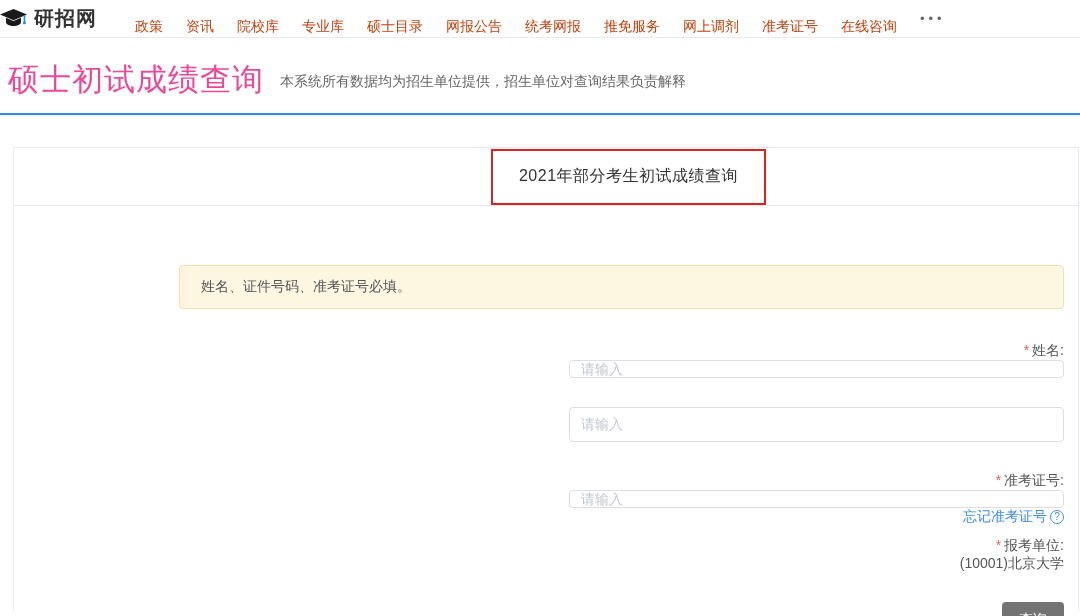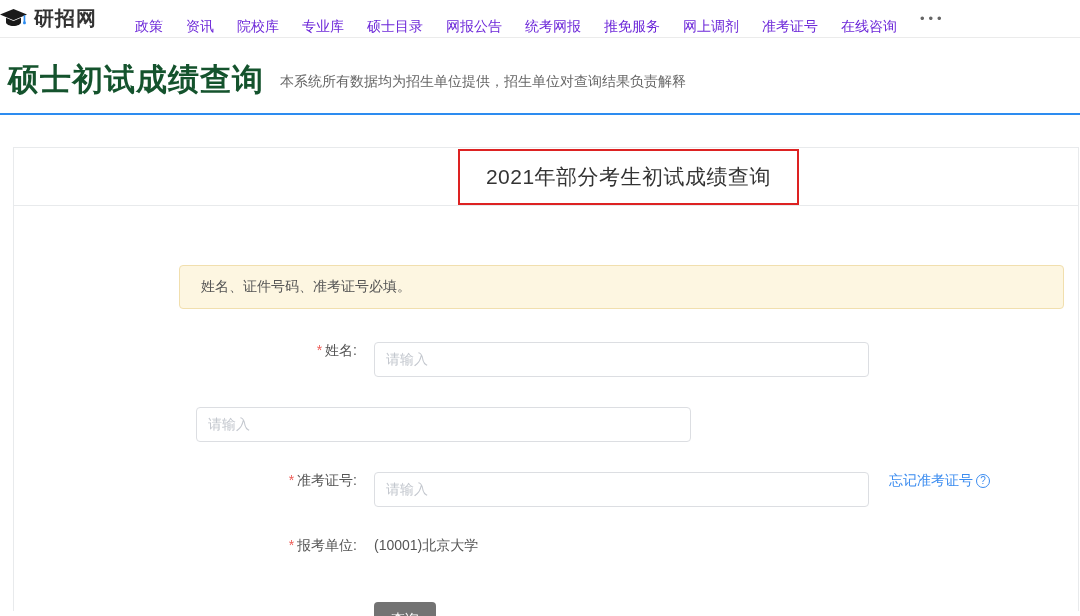--- a/index.html
+++ b/index.html
@@ -15,28 +15,28 @@
   .topnav {
     display: flex; align-items: center;
     height: 38px; 
     border-bottom: 1px solid #ebebeb;
     background: #fff;
   }
   .logo { display: flex; align-items: center; margin-right: 38px; cursor: pointer; }
   .logo svg { display: block; margin-right: 7px; }
   .logo-text { font-size: 20px; font-weight: bold; color: #333; letter-spacing: 1px; }
   .nav-item {
-    font-size: 14px; color: #6d28d9; text-decoration: none;
+    font-size: 14px; color: #c2410c; text-decoration: none;
     margin-right: 23px; cursor: pointer; white-space: nowrap; margin-top: 16px;
   }
   .nav-more { color: #666; font-size: 13px; letter-spacing: 4px; cursor: pointer; }
 
   
   .page-header { display: flex; align-items: flex-end; padding: 24px 0 0 8px; }
-  .page-title { font-size: 31px; font-weight: bold; color: #14532d; line-height: 1.15; letter-spacing: 1px; }
+  .page-title { font-size: 31px; font-weight: normal; color: #ec4899; line-height: 1.15; letter-spacing: 1px; }
   .page-subtitle { font-size: 14px; color: #666; margin-left: 16px; padding-bottom: 7px; }
   .blue-divider { height: 2px; background: #2d8cf0; margin-top: 15px; }
 
   
   .card {
     margin: 32px 1px 0 13px;
     border: 1px solid #e8eaec;
     border-bottom: none;
     height: 464px;
     background: #fff;
@@ -47,38 +47,38 @@
     padding-left: 165px;
     display: flex; align-items: center; justify-content: center;
     position: relative;
   }
   .red-annotation {
     height: 56px; margin-top: 1px;
     border: 2px solid #dd2222;
     display: flex; align-items: center; justify-content: center;
     padding: 0 26px;
   }
-  .card-title { font-size: 21px; color: #333; letter-spacing: 0.5px; }
+  .card-title { font-size: 16px; color: #333; letter-spacing: 0.5px; }
 
   .card-body { padding: 26px 14px 0 165px; }
 
   
   .notice {
     height: 44px;
     background: #fdf6e1;
     border: 1px solid #f1dfae;
     border-radius: 4px;
     display: flex; align-items: center;
     padding: 0 21px;
     font-size: 14px; color: #555; margin-top: 33px;
   }
 
   
   .form { margin-top: 33px; }
-  .form-row { display: flex; align-items: flex-start; height: 35px; margin-bottom: 30px; }
+  .form-row { display: flex; align-items: flex-end; height: 35px; margin-bottom: 30px; flex-direction: column; }
   .form-label {
     width: 178px; text-align: right;
     font-size: 14px; color: #555; white-space: nowrap;
   }
   .required { color: #ed5b56; margin-right: 3px; font-size: 14px; }
   .text-input {
     margin-left: 17px;
     width: 495px; height: 35px;
     border: 1px solid #dcdee2; border-radius: 4px;
     padding: 0 11px;

